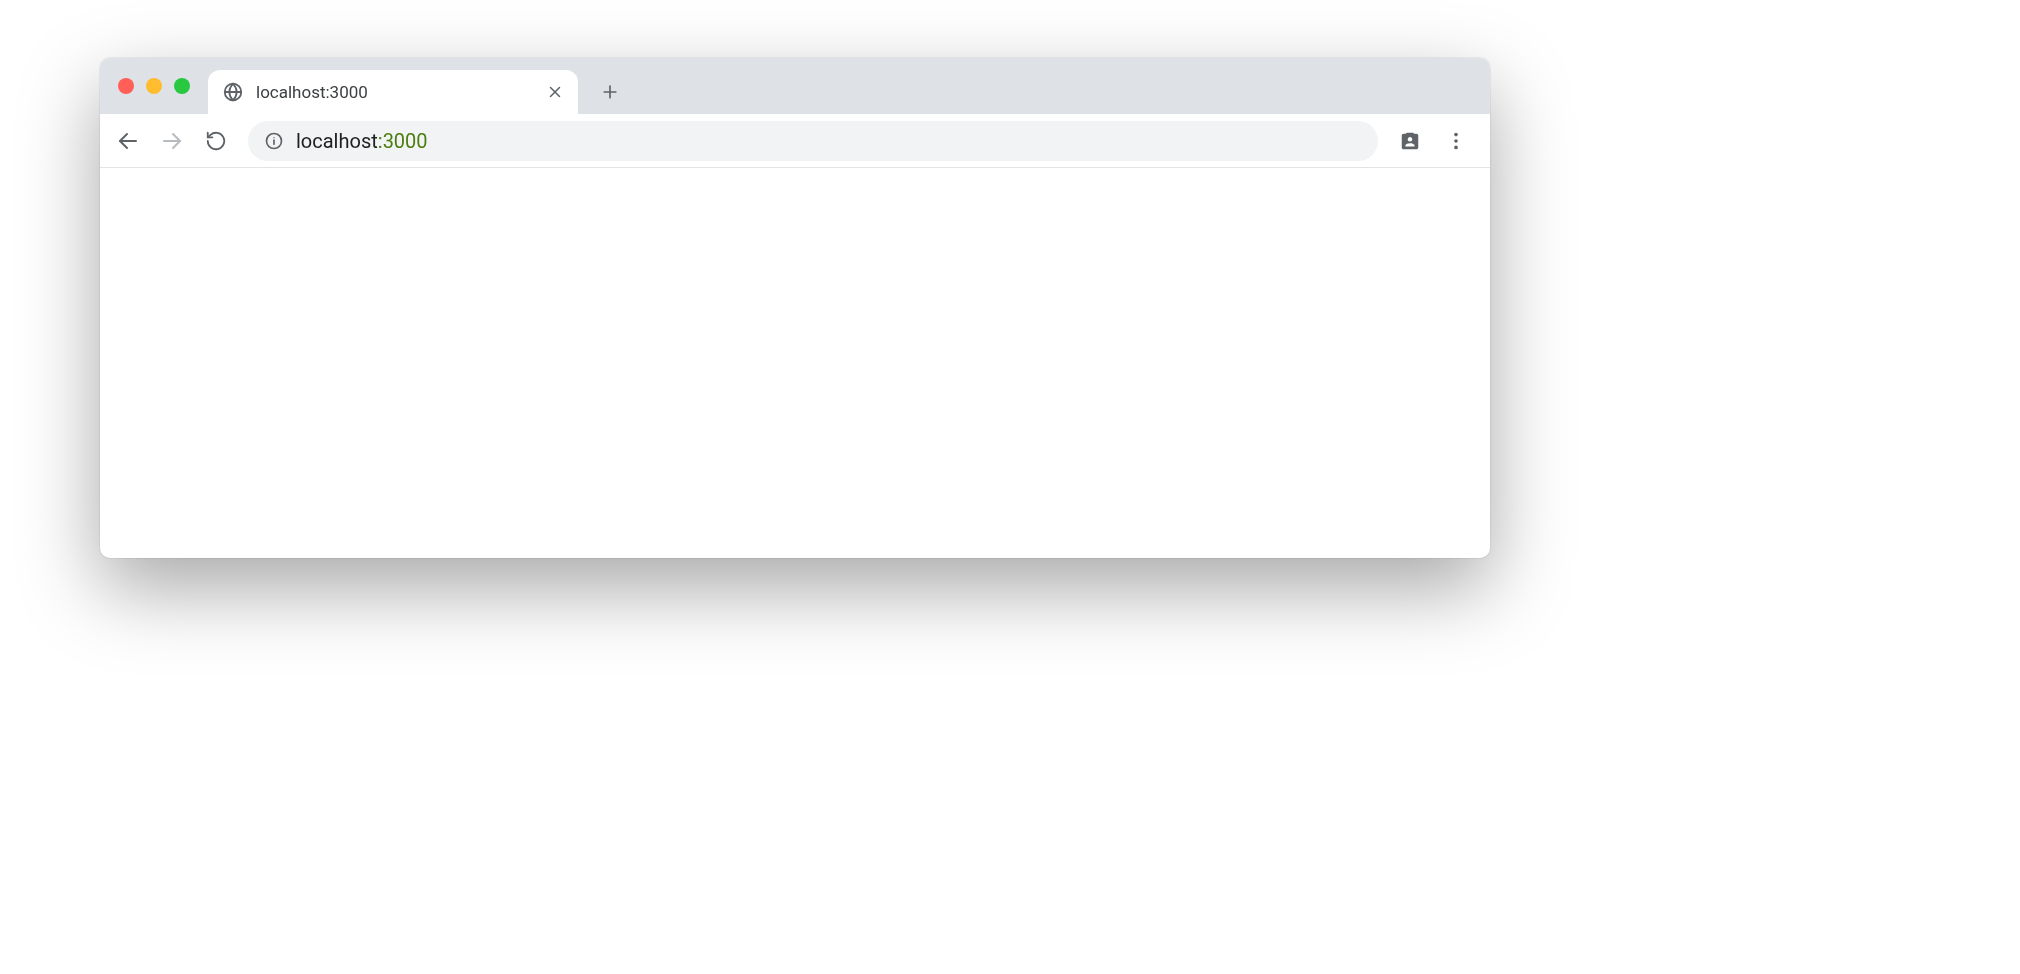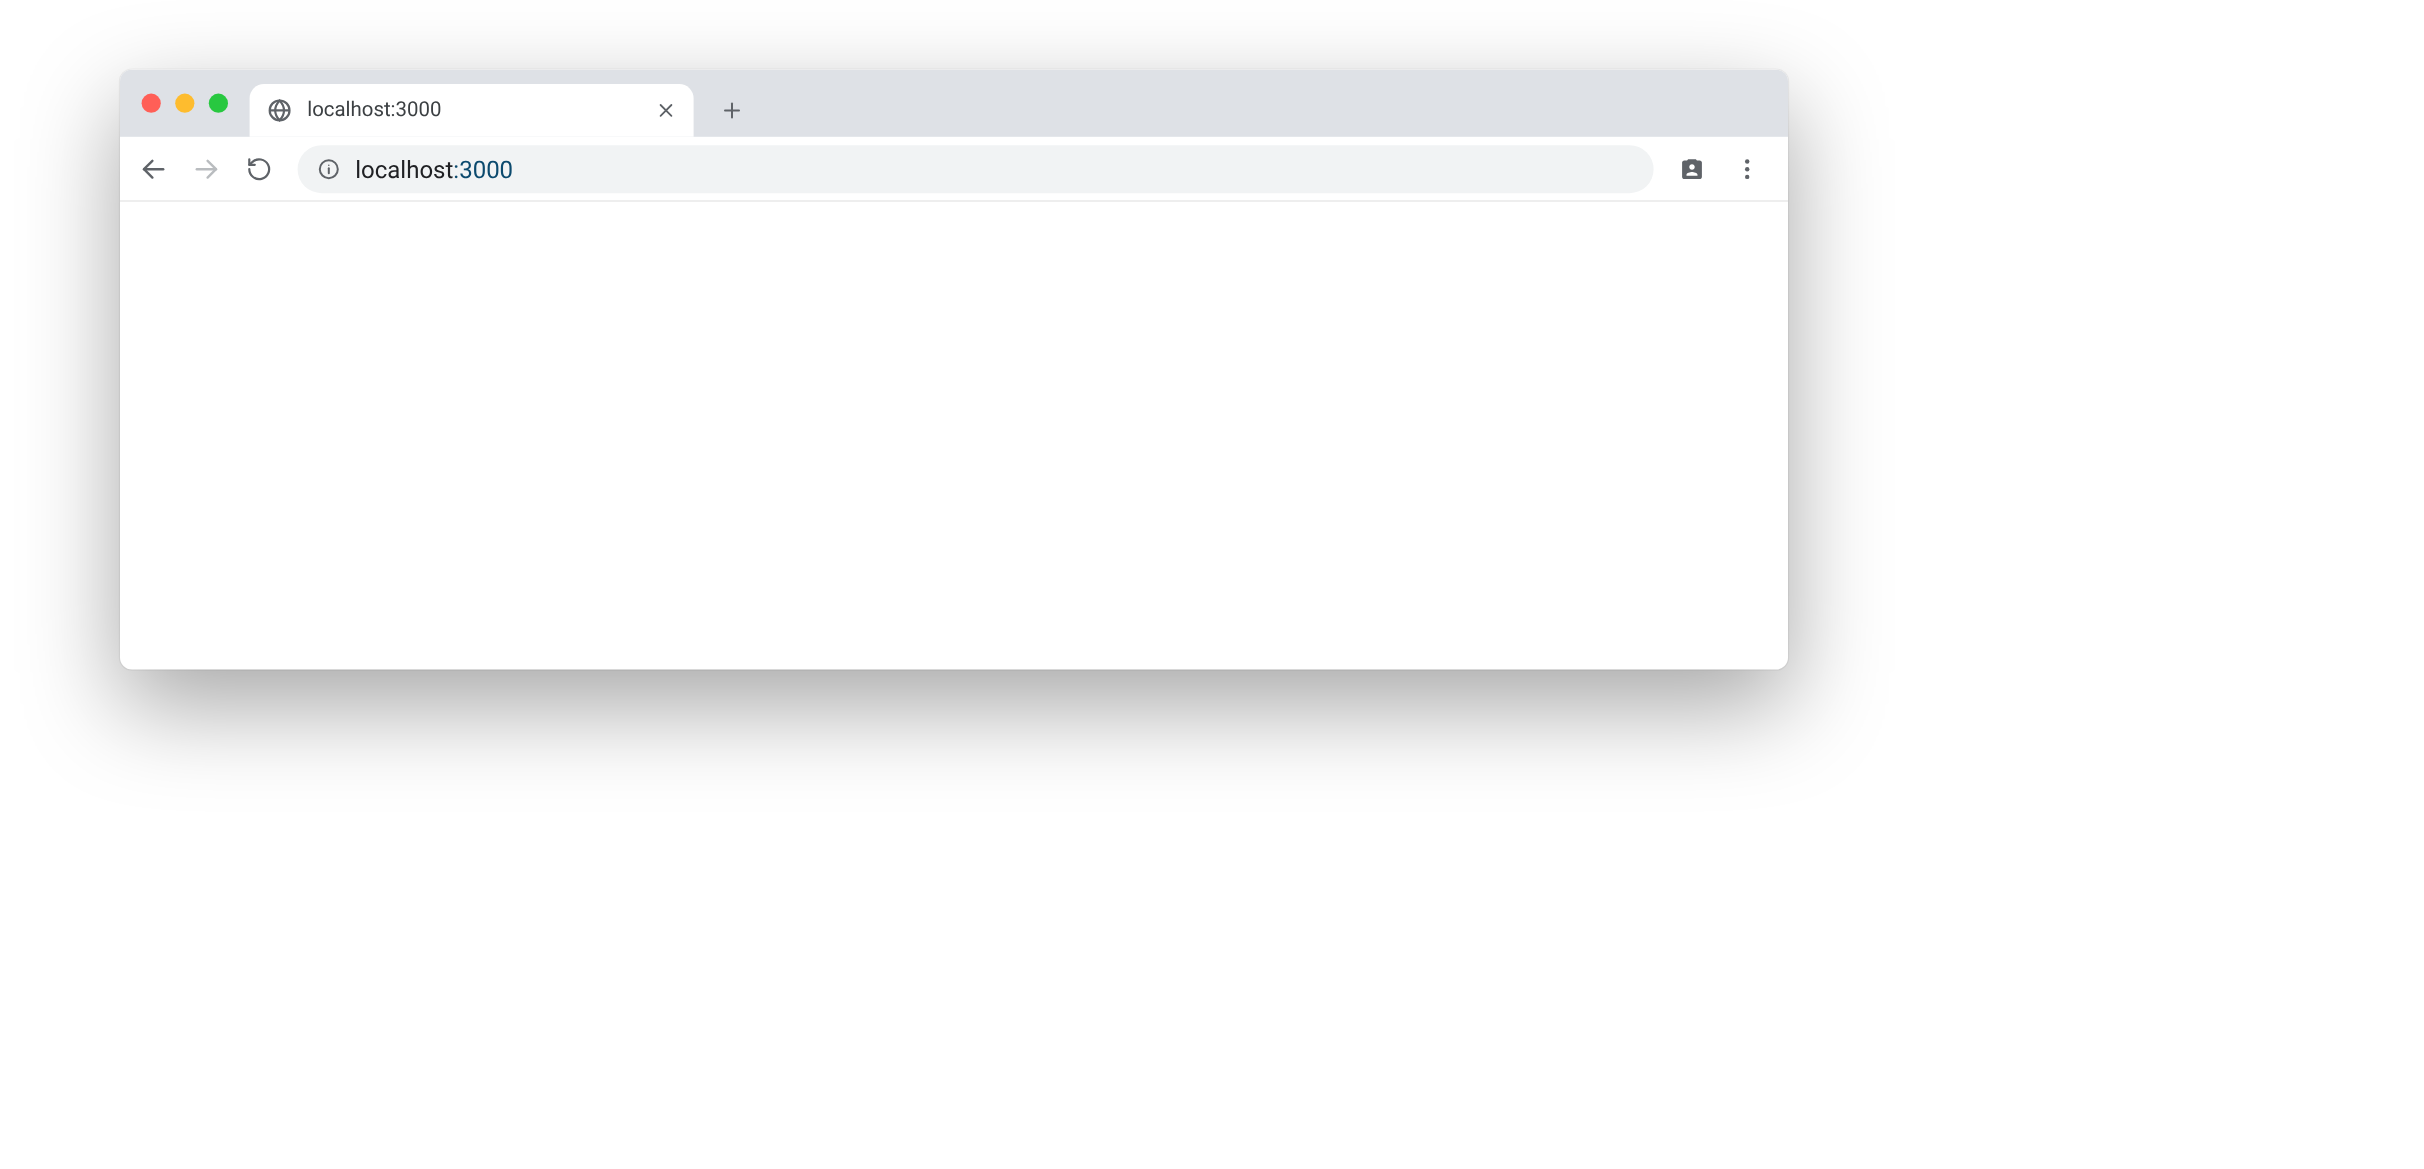--- a/index.html
+++ b/index.html
@@ -119,21 +119,21 @@
     gap: 12px;
     margin: 0 6px;
   }
   .omnibox-icon {
     width: 20px; height: 20px; color: #5f6368;
   }
   .omnibox-text {
     font-size: 20px;
     color: #202124;
   }
-  .omnibox-text .port { color: #0c4a6e; }
+  .omnibox-text .port { color: #4d7c0f; }
   .right-icons {
     display: flex;
     align-items: center;
     gap: 10px;
     padding-right: 6px;
   }
   .content {
     position: relative;
     height: calc(100% - 56px - 54px);
     background: #fff;

